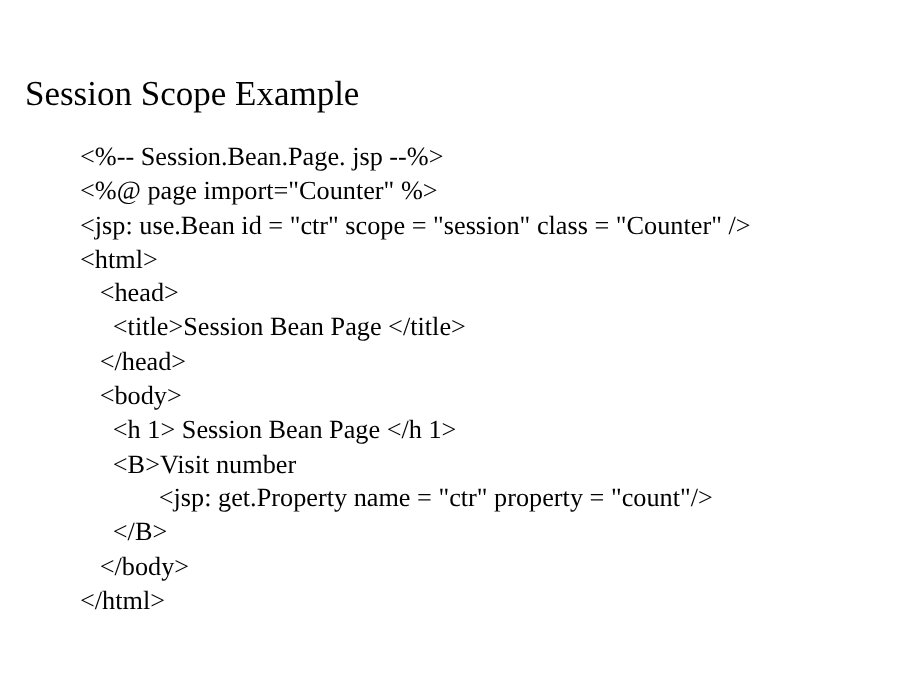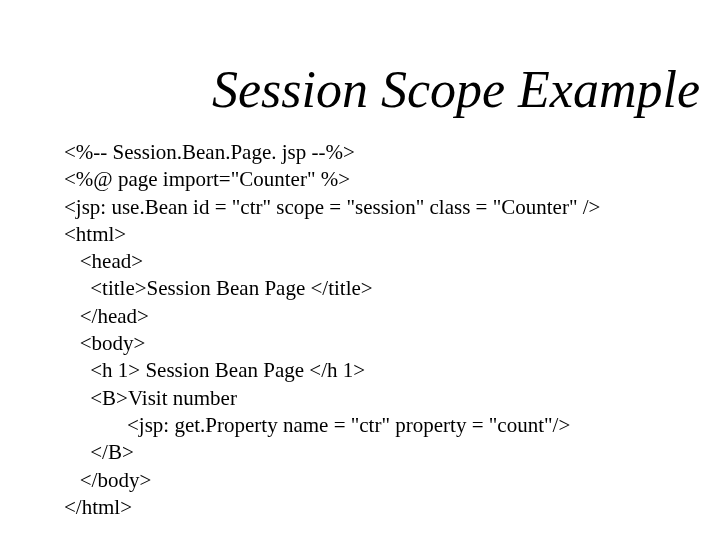--- a/index.html
+++ b/index.html
@@ -12,25 +12,24 @@
       color: #000000;
       overflow: hidden;
     }
     .slide {
       width: 100%;
       height: 100%;
       box-sizing: border-box;
       padding: 30px 20px;
     }
     .title {
-      font-size: 52px;
+      font-size: 28px;
       font-weight: normal;
-      text-align: right;
+      text-align: left;
       margin: 30px 0 20px 0;
-      font-style: italic;
     }
     .code-block {
       font-size: 21px;
       line-height: 1.3;
       white-space: pre;
       font-family: "Times New Roman", Times, serif;
       margin-left: 44px;
     }
   </style>
 </head>

